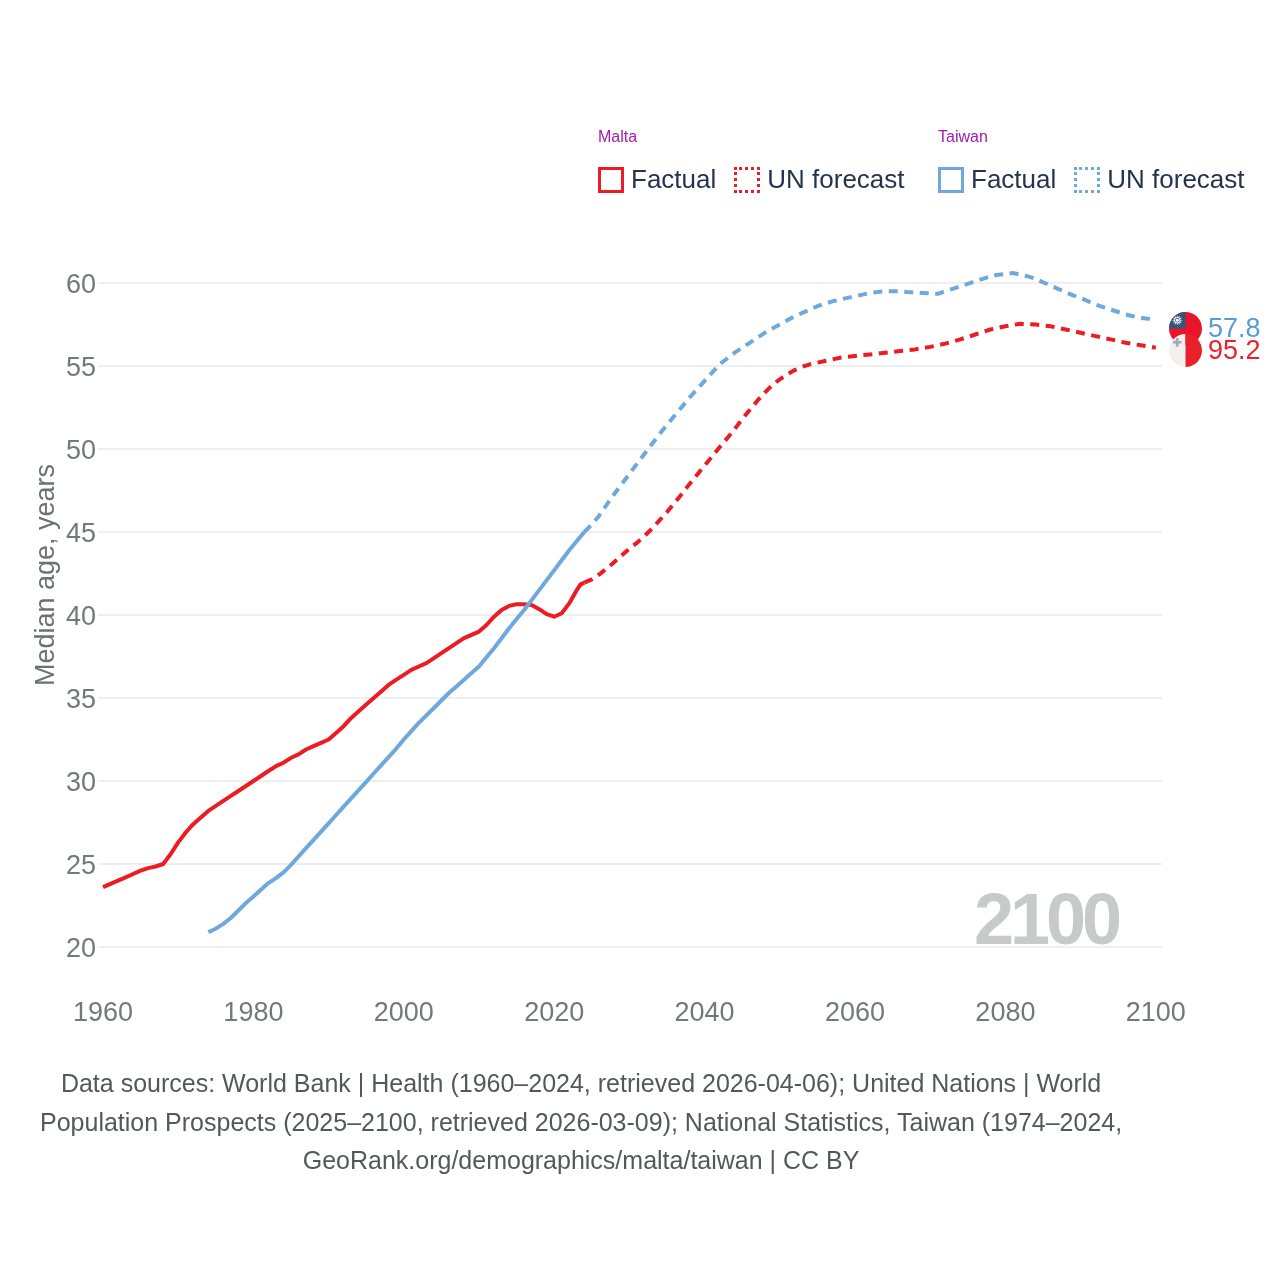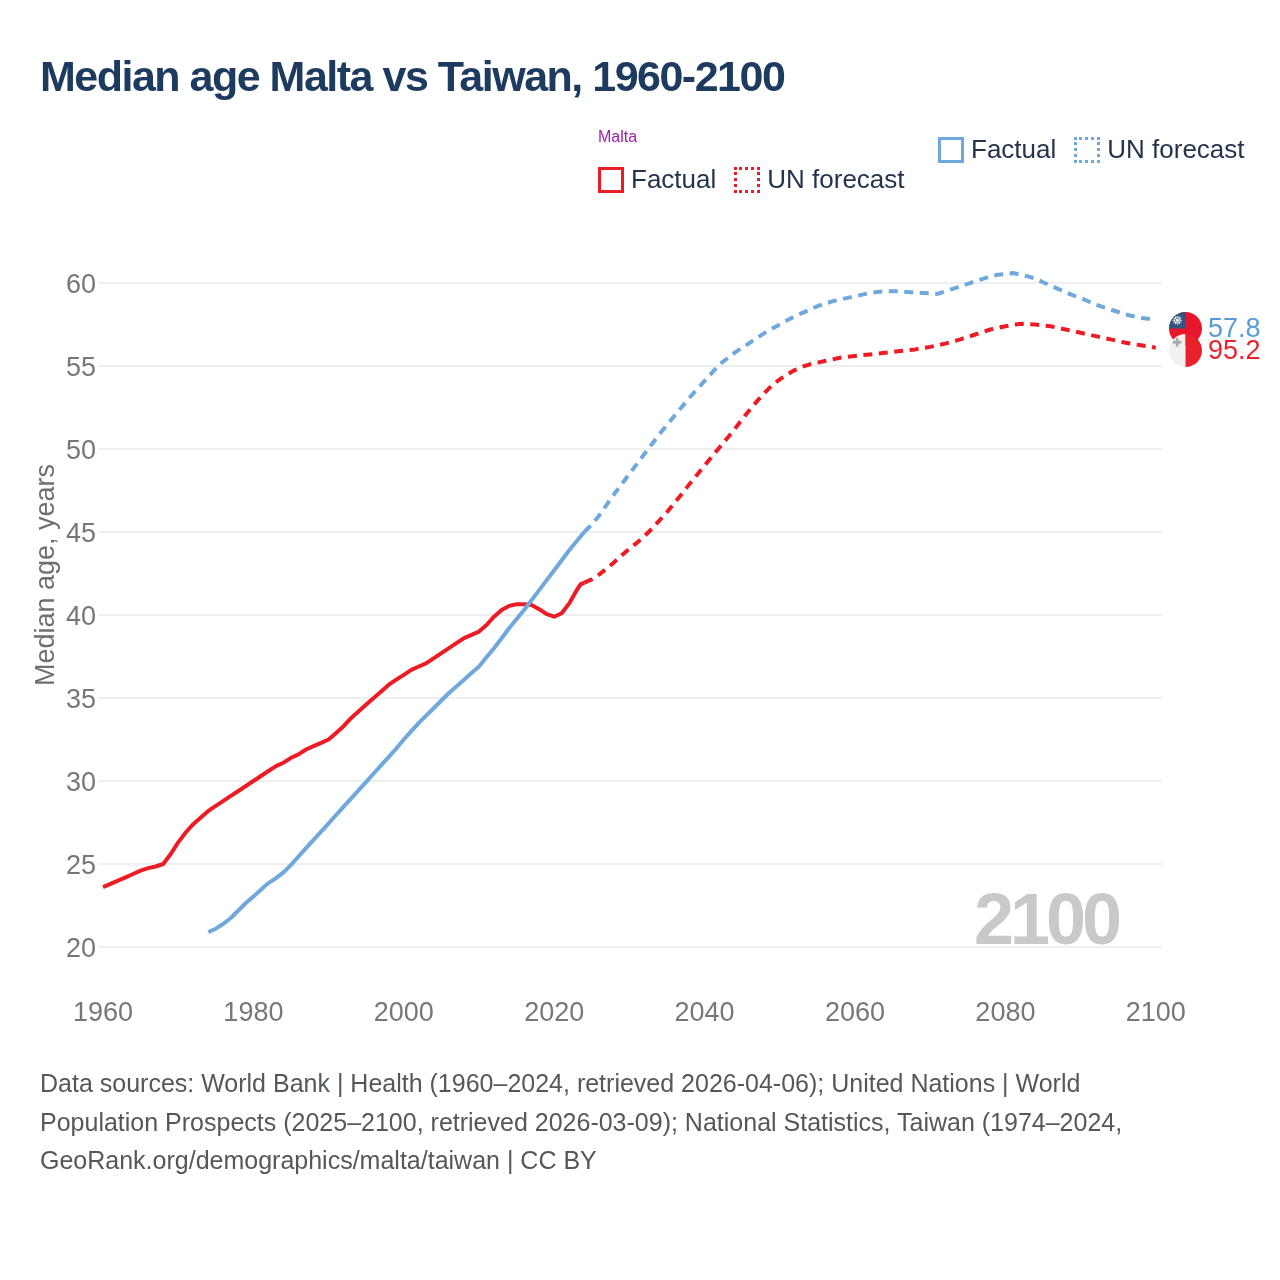--- a/index.html
+++ b/index.html
@@ -17,40 +17,40 @@
   
   .ytitle{position:absolute;left:45px;top:575px;transform:translate(-50%,-50%) rotate(-90deg);
           font-size:27px;color:#6e7174;white-space:nowrap;}
   svg.plot{position:absolute;left:0;top:0;font-family:"Liberation Sans", sans-serif;}
   
   .endrow{position:absolute;left:1169px;display:flex;align-items:center;height:33px;}
   .endrow .val{font-size:27px;margin-left:6px;white-space:nowrap;}
   .flag{flex:0 0 auto;display:block;}
   
   .footer{position:absolute;left:40px;top:1064px;font-size:25px;line-height:38.5px;
-          color:#55585a;white-space:nowrap;}
+          color:#55585a;white-space:nowrap;text-align:center;}
 </style>
 </head>
 <body>
 
 <div class="stage">
 
-  <div class="title">Median age Malta vs Taiwan, 1960-2100</div>
 
   <div>
     <div class="lg" style="left:598px">
       <div class="lg-h">Malta</div>
       <div class="lg-row">
         <span class="sw" id="sw-m-f" style="border-color: rgb(237, 28, 36);"></span>
         <span class="lg-t">Factual</span>
         <span class="sw dot" id="sw-m-u" style="border-color: rgb(237, 28, 36);"></span>
         <span class="lg-t">UN forecast</span>
       </div>
     </div>
     <div class="lg" style="left:938px">
+      <div class="lg-h">Taiwan</div>
       <div class="lg-row">
         <span class="sw" id="sw-t-f" style="border-color: rgb(111, 168, 220);"></span>
         <span class="lg-t">Factual</span>
         <span class="sw dot" id="sw-t-u" style="border-color: rgb(111, 168, 220);"></span>
         <span class="lg-t">UN forecast</span>
       </div>
     </div>
   </div>
 
   <div class="ytitle">Median age, years</div>

